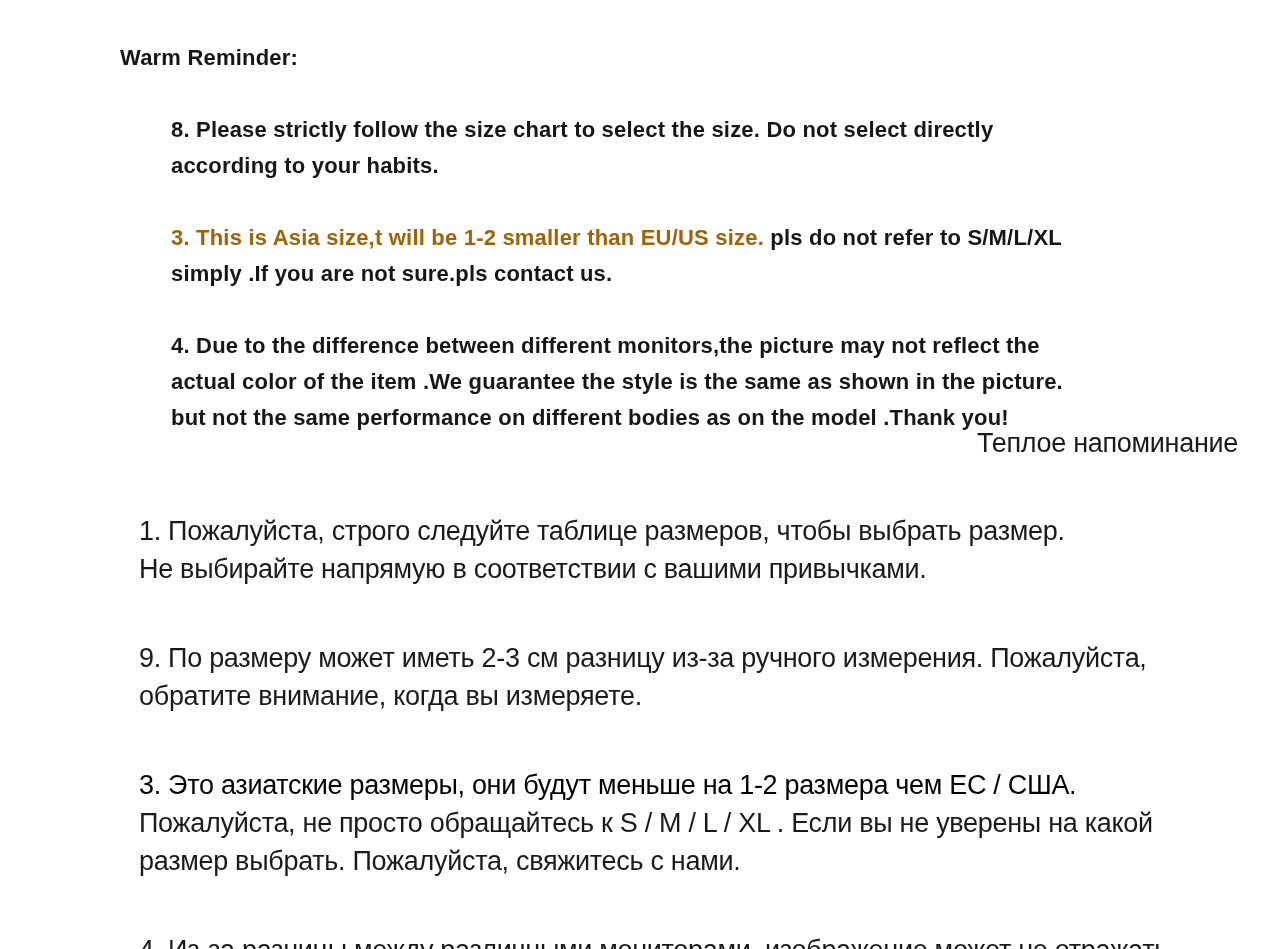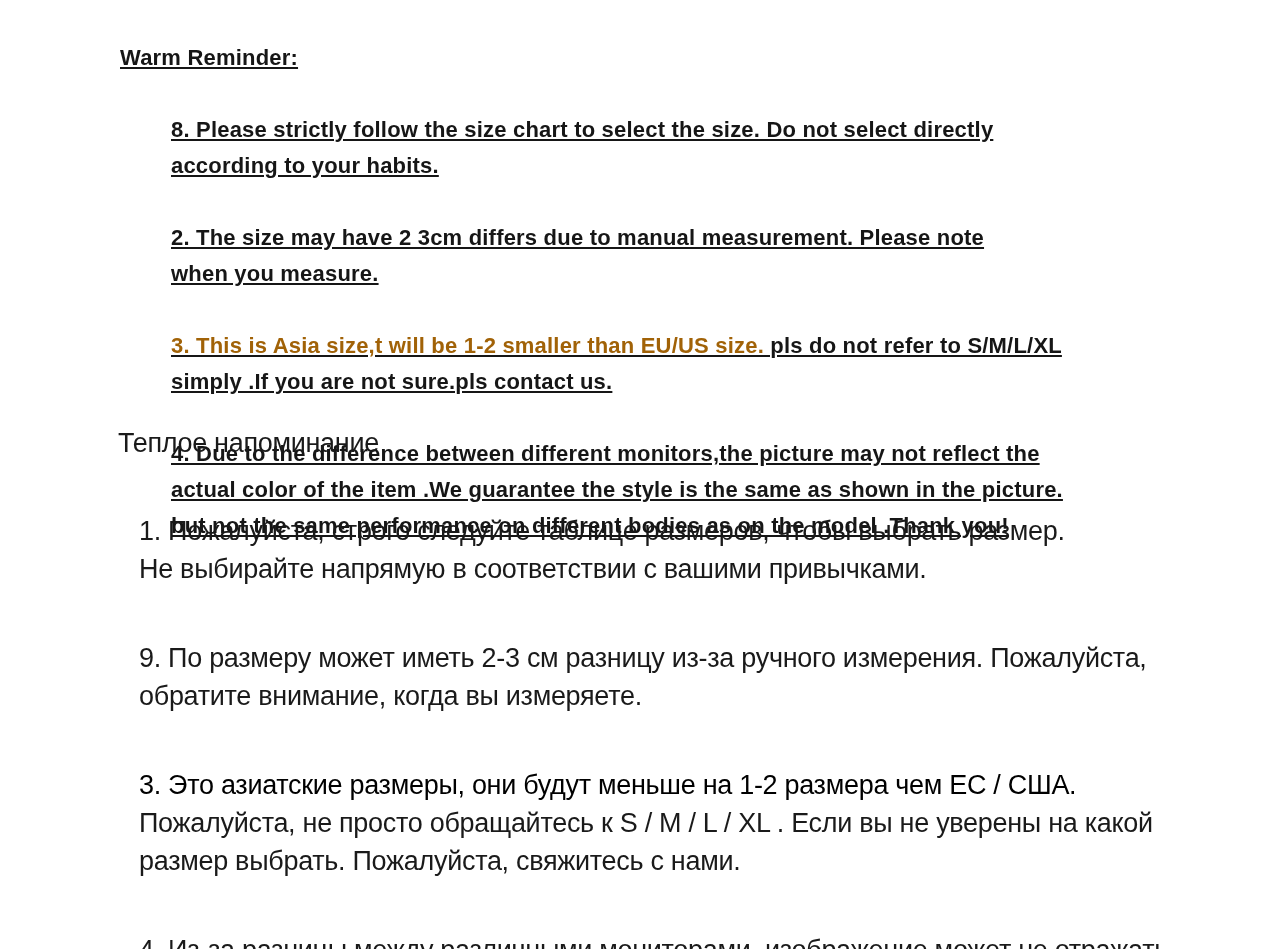--- a/index.html
+++ b/index.html
@@ -20,21 +20,20 @@
   .en-section {
     position: absolute;
     left: 120px;
     top: 40px;
     width: 1100px;
     color: #161616;
     font-size: 22px;
     line-height: 36px;
     font-weight: 600;
     letter-spacing: 0.2px;
-    text-decoration: underline;
   }
   .en-heading {
     margin: 0;
   }
   .en-item {
     margin-left: 19px;
     padding-left: 32px;
     text-indent: -32px;
     white-space: pre-line;
   }
@@ -46,20 +45,21 @@
     top: 424px;
     width: 1120px;
     color: #1a1a1a;
     font-size: 27px;
     line-height: 38px;
     font-weight: 400;
     letter-spacing: -0.3px;
   }
   .ru-heading {
     margin: 0 0 12px 0;
+    text-align: right;
   }
   .ru-item {
     margin: 0 0 13px 21px;
     white-space: pre-line;
   }
 
   .red-span {  }
 </style>
 </head>
 <body>
@@ -67,24 +67,20 @@
 <div class="page">
 
   <div class="en-section">
     <p class="en-heading" data-bind="english_section.heading">Warm Reminder:</p>
 
     <div class="en-item">
       <span data-bind="english_section.items.0.text">8. Please strictly follow the size chart to select the size. Do not select directly
 according to your habits.</span>
     </div>
 
-    <div class="en-item">
-      <span data-bind="english_section.items.1.text">2. The size may have 2 3cm differs due to manual measurement. Please note
-when you measure.</span>
-    </div>
 
     <div class="en-item">
       <span class="red-span" data-bind="english_section.items.2.red_text" data-bind-color="colors.red_english" style="color: #a16207;">3. This is Asia size,t will be 1-2 smaller than EU/US size.</span><span data-bind="english_section.items.2.text"> pls do not refer to S/M/L/XL
 simply .If you are not sure.pls contact us.</span>
     </div>
 
     <div class="en-item">
       <span data-bind="english_section.items.3.text">4. Due to the difference between different monitors,the picture may not reflect the
 actual color of the item .We guarantee the style is the same as shown in the picture.
 but not the same performance on different bodies as on the model .Thank you!</span>

